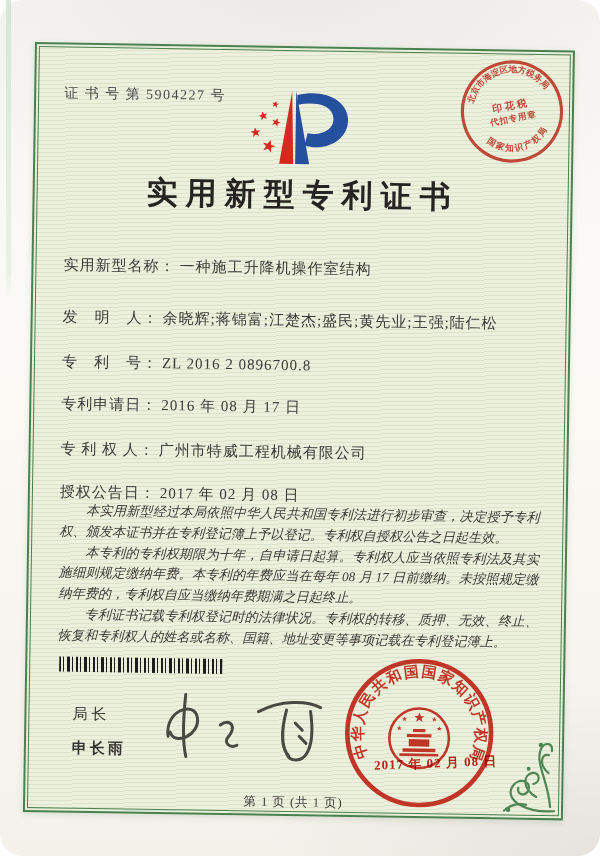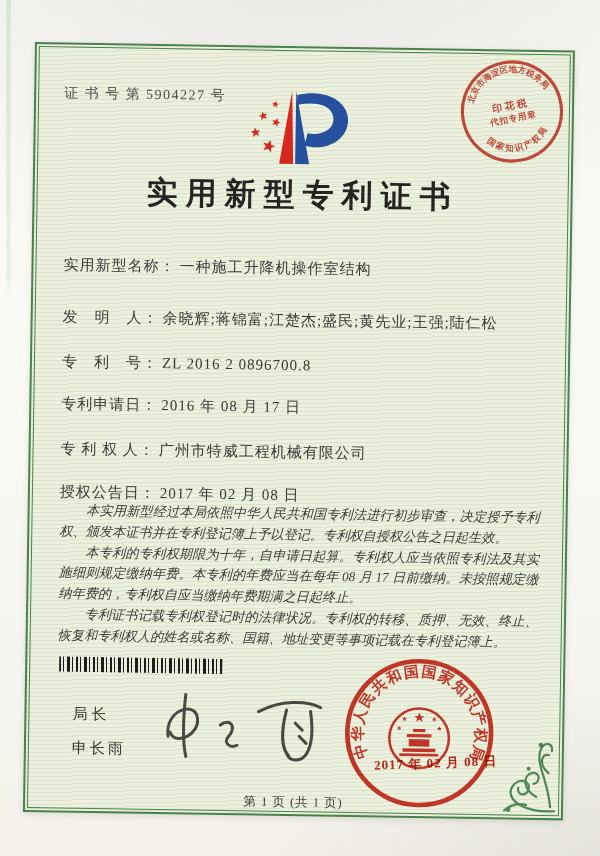--- a/index.html
+++ b/index.html
@@ -7,20 +7,21 @@
     width:600px;height:856px;overflow:hidden;
     font-family:"Liberation Serif", serif;
     background:#ffffff;
   }
   .photo{
     position:relative;width:600px;height:856px;
     background:
       radial-gradient(120% 60% at 50% -5%, rgba(0,0,0,0.05), transparent 60%),
       radial-gradient(80% 30% at 100% 100%, rgba(0,0,0,0.06), transparent 70%),
       linear-gradient(180deg,#f6f5f1 0%, #fbfaf6 40%, #f3f1ea 100%);
+    border-radius: 22px;
   }
   .edge-strip{
     position:absolute;left:6px;top:0;width:5px;height:300px;
     background:linear-gradient(180deg,#cfe3cf,#e4efe2 90%,transparent);
     opacity:.8;
   }
   .frame{
     position:absolute;left:35px;top:42px;width:540px;height:770px;
     box-sizing:border-box;
     border:2px solid #48824f;
@@ -68,21 +69,21 @@
         #1c1c1c 4px 5px, transparent 5px 8px,
         #1c1c1c 8px 11px, transparent 11px 13px,
         #1c1c1c 13px 14px, transparent 14px 17px);
   }
   .director-label{
     position:absolute;left:46px;top:660px;
     font-size:15px;color:#35332f;letter-spacing:4px;font-weight:normal;
   }
   .director-name{
     position:absolute;left:46px;top:694px;
-    font-size:15px;color:#35332f;letter-spacing:3px;font-weight:normal;
+    font-size:15px;color:#35332f;letter-spacing:3px;font-weight:bold;
   }
   .signature{position:absolute;left:112px;top:642px;width:218px;height:95px;}
   .seal{
     position:absolute;left:316px;top:606px;width:154px;height:154px;
     mix-blend-mode:multiply;opacity:.92;
   }
   .seal-date{
     position:absolute;left:330px;top:704px;width:160px;text-align:center;
     font-size:13px;color:#c8271a;letter-spacing:1px;font-weight:bold;
     transform:rotate(-3deg);mix-blend-mode:multiply;

